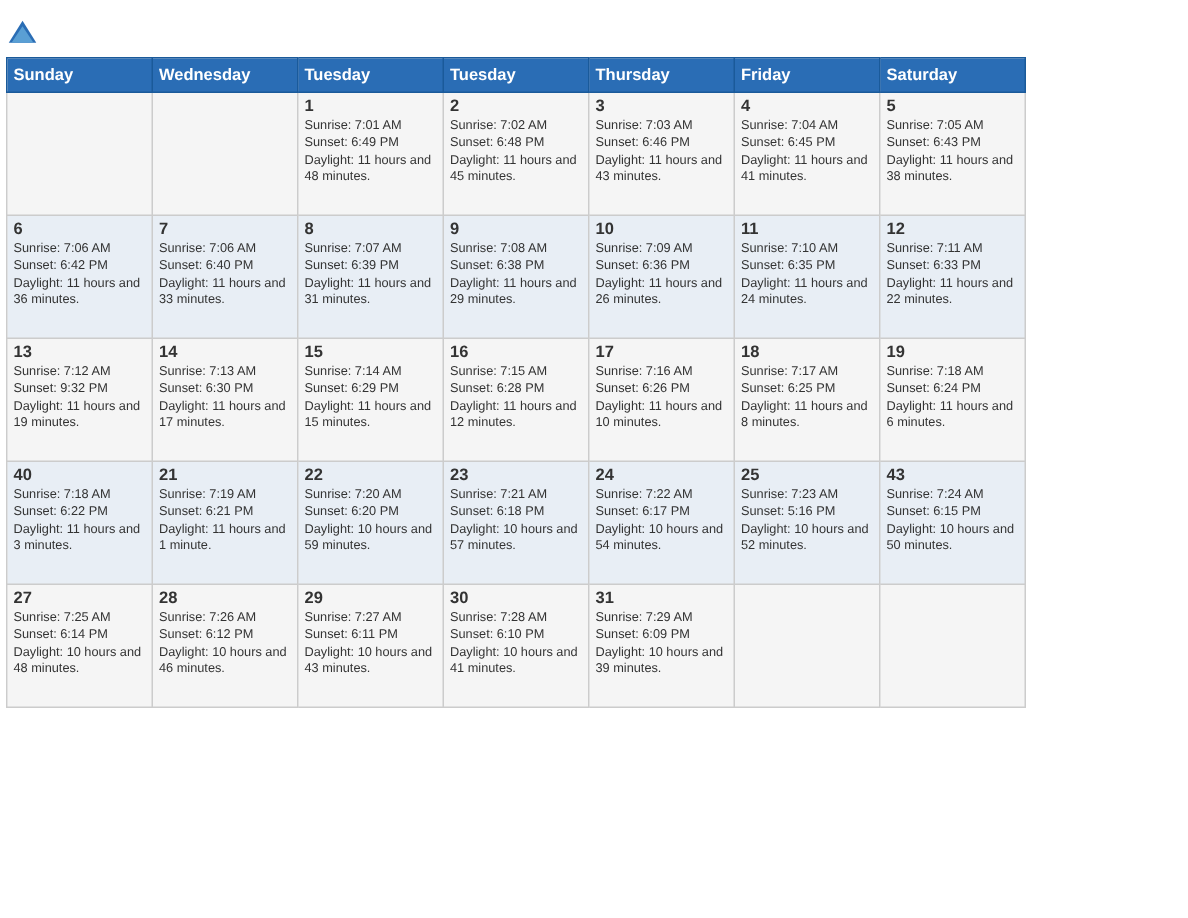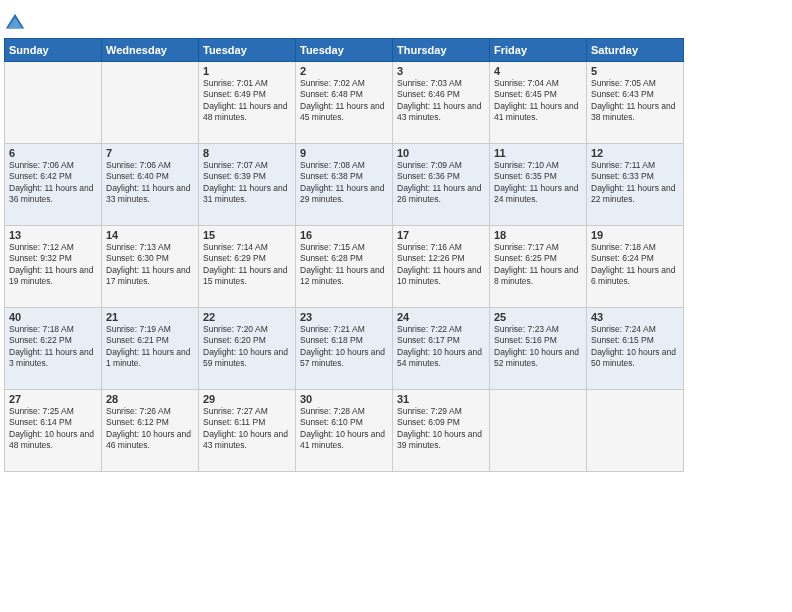--- a/index.html
+++ b/index.html
@@ -225,21 +225,21 @@
           </td>
           <td>
             <span class="day-number">16</span>
             <div class="day-info">Sunrise: 7:15 AM
 Sunset: 6:28 PM
 Daylight: 11 hours and 12 minutes.</div>
           </td>
           <td>
             <span class="day-number">17</span>
             <div class="day-info">Sunrise: 7:16 AM
-Sunset: 12:26 PM
+Sunset: 6:26 PM
 Daylight: 11 hours and 10 minutes.</div>
           </td>
           <td>
             <span class="day-number">18</span>
             <div class="day-info">Sunrise: 7:17 AM
 Sunset: 6:25 PM
 Daylight: 11 hours and 8 minutes.</div>
           </td>
           <td>
             <span class="day-number">19</span>

